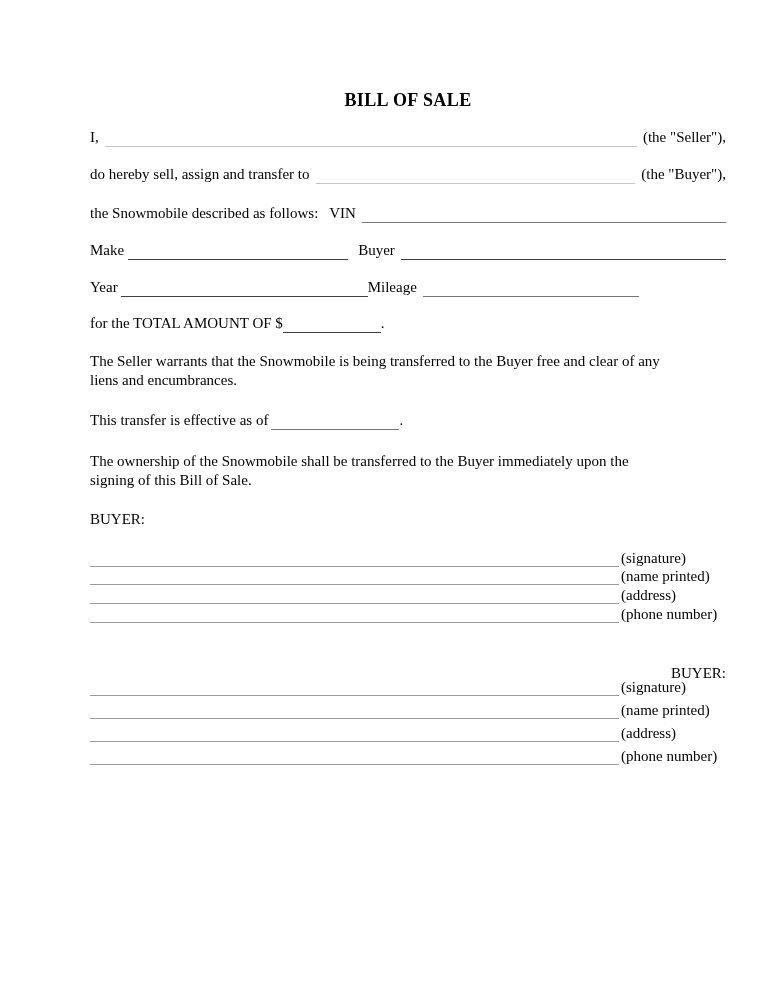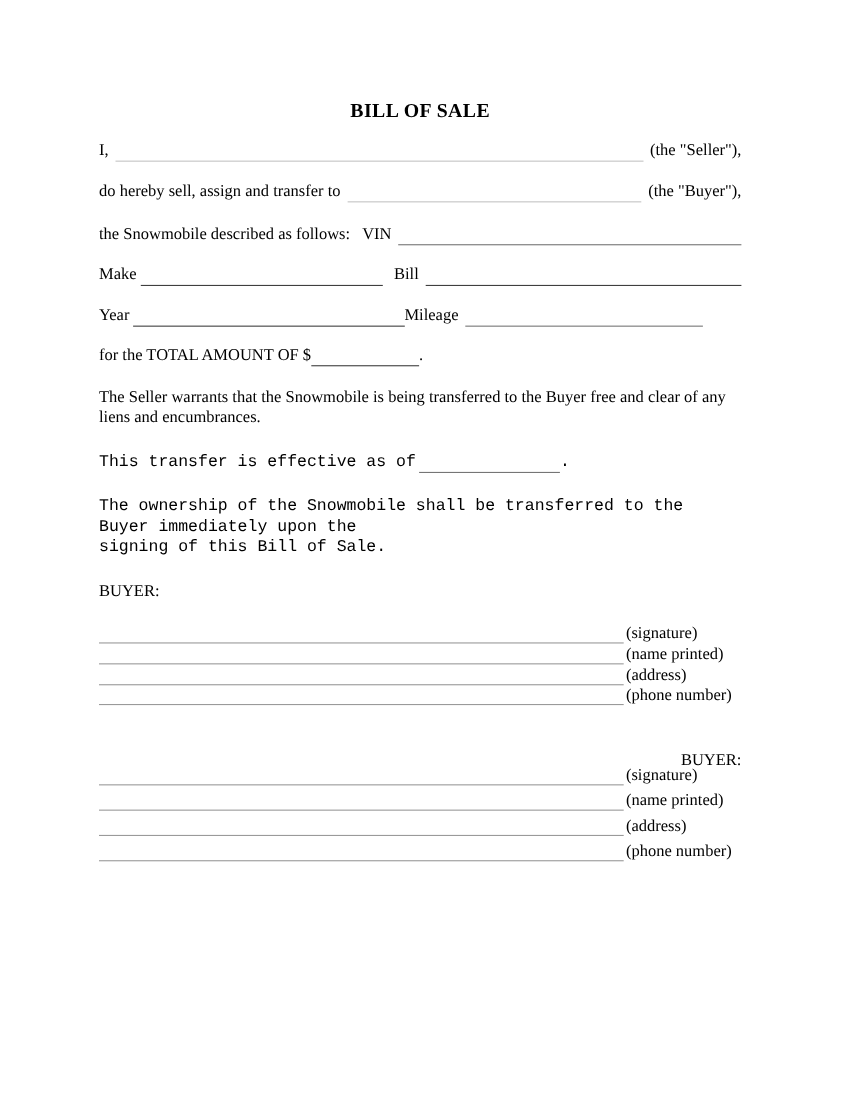--- a/index.html
+++ b/index.html
@@ -5,39 +5,39 @@
   * { margin:0; padding:0; box-sizing:border-box; }
   html,body { background:#ffffff; }
   body {
     width:768px; height:994px;
     font-family:"Liberation Serif","DejaVu Serif",serif;
     font-size:15px; color:#000;
     overflow:hidden;
   }
   .page {
     width:768px; height:810px;
-    padding:90px 94px 0 90px;
+    padding:90px 42px 0 90px;
     background:#fff;
   }
   .doc-title {
     text-align:center; font-weight:bold; font-size:18px;
     line-height:20px; letter-spacing:0.4px;
   }
   .row { display:flex; align-items:stretch; line-height:19px; height:19px; }
   .row .txt { white-space:pre; }
   .u { border-bottom:1px solid #8c8c8c; display:block; }
   .u.grow { flex:1 1 auto; }
   .c-light { border-color:#c4c4c4; }
   .c-mid   { border-color:#757575; }
   .c-dark  { border-color:#3f3f3f; }
   .c-sig   { border-color:#9a9a9a; }
 
   .mt18 { margin-top:18px; } .mt20 { margin-top:20px; }
   .mt17 { margin-top:17px; } .mt19 { margin-top:19px; }
-  .mt21 { margin-top:21px; } .mt22 { margin-top:22px;font-family:Liberation Mono, monospace; }
+  .mt21 { margin-top:21px; } .mt22 { margin-top:22px; }
   .mt41 { margin-top:41px;text-align:right; }
 
   .para { white-space:pre-wrap; line-height:18.5px; }
 
   .section-heading { line-height:19px; height:19px; }
 
   .sig-row { display:flex; align-items:stretch; }
   .sig-row .u { flex:1 1 auto; border-bottom:1px solid #9a9a9a; }
   .sig-row .fl {
     width:107px; flex:0 0 107px; align-self:flex-end;
@@ -78,21 +78,21 @@
   </div>
 
   <div class="row mt20">
     <span class="txt">the Snowmobile described as follows:   VIN</span>
     <span class="u grow c-mid gapL6"></span>
   </div>
 
   <div class="row mt18">
     <span class="txt">Make</span>
     <span class="u c-dark w-make"></span>
-    <span class="txt mlab">Bill</span>
+    <span class="txt mlab">Buyer</span>
     <span class="u c-dark w-model"></span>
   </div>
 
   <div class="row mt18">
     <span class="txt">Year</span>
     <span class="u c-dark w-year"></span>
     <span class="txt">Mileage</span>
     <span class="u c-mid w-mileage"></span>
   </div>
 

